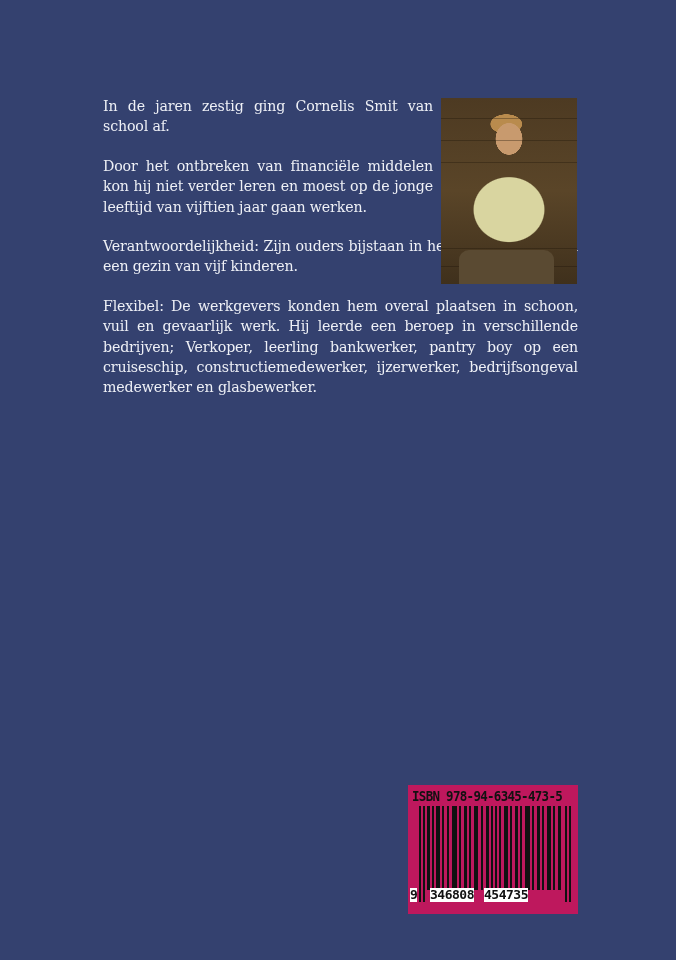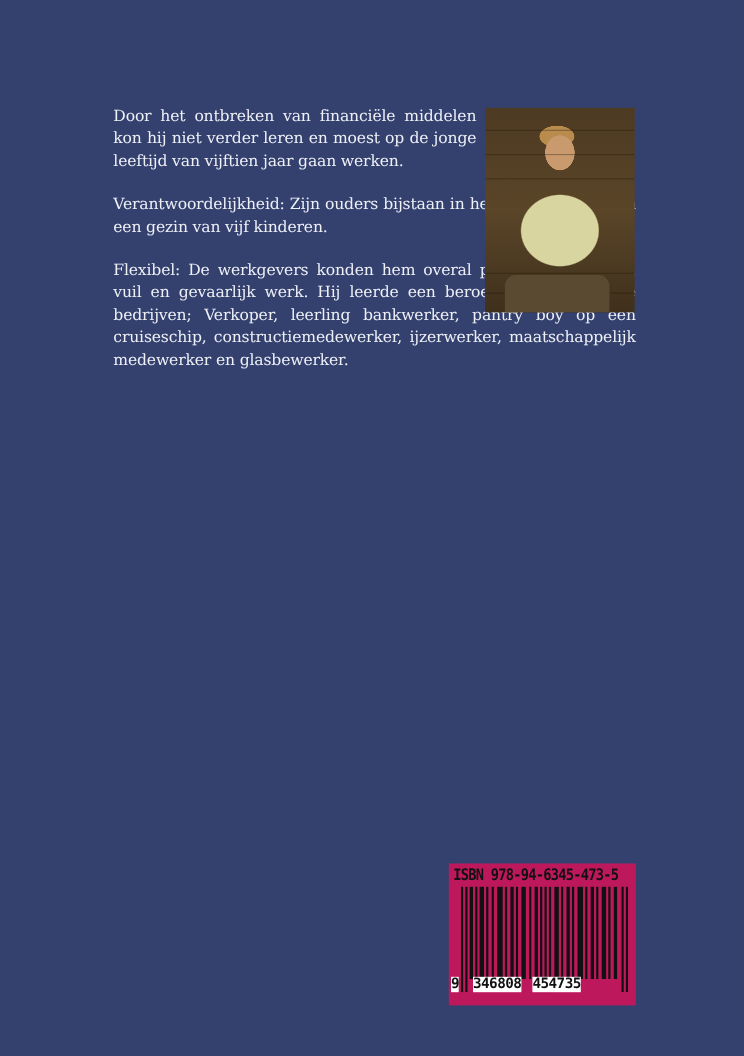--- a/index.html
+++ b/index.html
@@ -49,23 +49,24 @@
     position:absolute; top:103px;
     font-family:"DejaVu Sans Mono", "Liberation Mono", monospace;
     font-size:13px; font-weight:bold; color:#111; background:#fff;
     letter-spacing:-0.5px; line-height:14px;
   }
 </style>
 </head>
 <body>
 
 <div class="text-col">
+  <p class="para narrow">In de jaren zestig ging Cornelis Smit van school af.</p>
   <p class="para narrow">Door het ontbreken van financiële middelen kon hij niet verder leren en moest op de jonge leeftijd van vijftien jaar gaan werken.</p>
   <p class="para">Verantwoordelijkheid: Zijn ouders bijstaan in het onderhouden van een gezin van vijf kinderen.</p>
-  <p class="para">Flexibel: De werkgevers konden hem overal plaatsen in schoon, vuil en gevaarlijk werk. Hij leerde een beroep in verschillende bedrijven; Verkoper, leerling bankwerker, pantry boy op een cruiseschip, constructiemedewerker, ijzerwerker, maatschappelijk medewerker en glasbewerker.</p>
+  <p class="para">Flexibel: De werkgevers konden hem overal plaatsen in schoon, vuil en gevaarlijk werk. Hij leerde een beroep in verschillende bedrijven; Verkoper, leerling bankwerker, pantry boy op een cruiseschip, constructiemedewerker, ijzerwerker, bedrijfsongeval medewerker en glasbewerker.</p>
 </div>
 
 <div class="photo">
   <div class="brick" style="top:20px"></div>
   <div class="brick" style="top:42px"></div>
   <div class="brick" style="top:64px"></div>
   <div class="brick" style="top:150px"></div>
   <div class="brick" style="top:168px"></div>
   <div class="legs"></div>
 </div>

